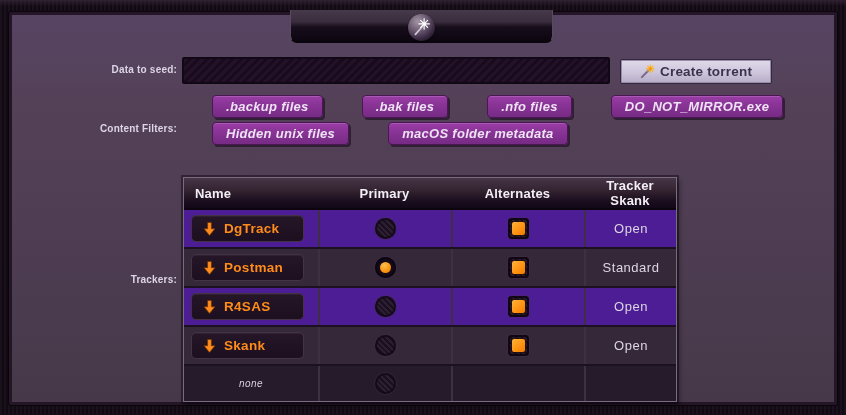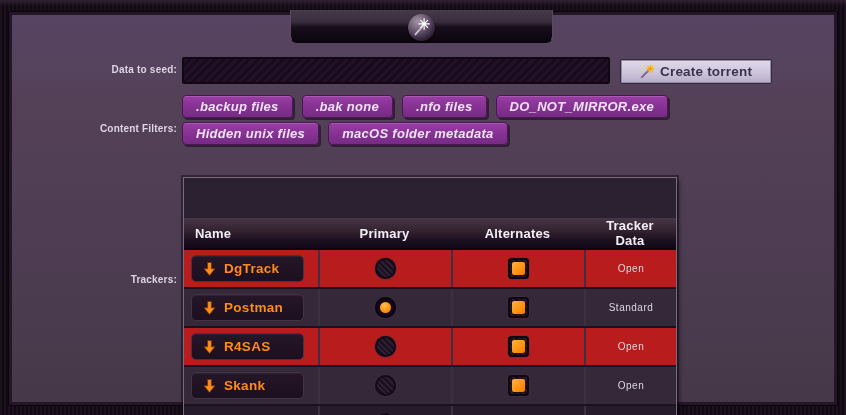--- a/index.html
+++ b/index.html
@@ -53,55 +53,55 @@
   }
   
   .chips{position:absolute;left:182px;top:95px;}
   .chip-row{display:flex;gap:9px;margin-bottom:4px;}
   .chip{
     display:inline-block;padding:3px 13px;cursor:pointer;
     background:linear-gradient(180deg,#9a3da6 0%,#883395 45%,#762b84 100%);
     border:1px solid #4c1656;border-radius:4px;
     box-shadow:2px 2px 0 rgba(18,6,22,.55), inset 0 1px 0 rgba(255,255,255,.15);
     color:#eeе2f4;color:#eee2f4;font-size:13px;font-weight:bold;font-style:italic;
-    font-family:"Liberation Sans",sans-serif;letter-spacing:.3px;
+    font-family:"Liberation Sans",sans-serif;letter-spacing:.3px;margin-left:30px;
   }
   
   .ttable{
     position:absolute;left:183px;top:177px;width:492px;box-sizing:content-box;
     border:1px solid #7a6a82;box-shadow:2px 3px 5px rgba(0,0,0,.45), 0 0 0 2px rgba(15,6,18,.45);
     background:#2c2130;
   }
   .thead{
     display:grid;grid-template-columns:134px 133px 133px 92px;height:30px;align-items:center;
     background:linear-gradient(180deg,#463646 0%,#32212f 45%,#1c0f1f 75%,#120818 100%);
     border-bottom:2px solid #0c0510;
-    color:#f2eef5;font-size:13px;font-weight:bold;letter-spacing:.2px;margin-top:40px;
+    color:#f2eef5;font-size:13px;font-weight:bold;letter-spacing:.2px;
   }
   .thead .hc{padding:0 6px;text-align:center;}
   .thead .hc:first-child{text-align:left;padding-left:11px;}
   .trow{
     display:grid;grid-template-columns:134px 133px 133px 92px;height:37px;align-items:center;
-    background:#b91c1c;border-top:2px solid #1c1120;
+    background:#4c1d95;border-top:2px solid #1c1120;
   }
   .trow:first-of-type{border-top:none;}
   .trow.alt{background:#352839;}
   .trow.none-row{background:#261b2a;height:35px;}
   .cell{height:100%;display:flex;align-items:center;justify-content:center;box-sizing:border-box;}
   .cell + .cell{border-left:2px solid #3e2f44;}
   .name-cell{justify-content:flex-start;padding-left:7px;}
   .tracker-btn{
     display:flex;align-items:center;gap:8px;height:27px;min-width:113px;padding:0 11px;box-sizing:border-box;
     background:linear-gradient(180deg,#251628 0%,#1c0f1f 100%);
     border:1px solid #443245;border-radius:5px;cursor:pointer;
     box-shadow:inset 0 1px 0 rgba(255,255,255,.05);
     color:#ff8c1a;font-size:13.5px;font-weight:bold;font-family:"Liberation Sans",sans-serif;letter-spacing:.3px;
   }
   .none-label{width:100%;text-align:center;color:#d8d0de;font-size:10px;font-style:italic;letter-spacing:.5px;}
-  .type-text{color:#ddd6e2;font-size:10px;letter-spacing:.5px;}
+  .type-text{color:#ddd6e2;font-size:13px;letter-spacing:.5px;}
   
   .radio{
     width:21px;height:21px;border-radius:50%;cursor:pointer;position:relative;
     background:repeating-linear-gradient(45deg,#2d1f32 0 2px,#1b0f1f 2px 4px);
     box-shadow:inset 0 0 0 2px rgba(18,8,22,.8), 0 0 0 1px rgba(70,52,76,.35);
   }
   .radio.checked{background:#150b18;box-shadow:inset 0 0 0 2px #0e0512, 0 0 0 1px rgba(70,52,76,.35);}
   .radio.checked::after{
     content:"";position:absolute;left:5px;top:5px;width:11px;height:11px;border-radius:50%;
     background:radial-gradient(circle at 38% 30%,#ffc050 0%,#ff9612 55%,#e87400 100%);
@@ -150,38 +150,38 @@
     </g>
     <circle cx="11" cy="5" r="1.4" fill="#ff8c1a"></circle>
   </svg>
   <span>Create torrent</span>
 </button>
 
 <div class="flabel" style="top:123px;">Content Filters:</div>
 <div class="chips">
     <div class="chip-row">
       <button class="chip">.backup files</button>
-      <button class="chip">.bak none</button>
+      <button class="chip">.bak files</button>
       <button class="chip">.nfo files</button>
       <button class="chip">DO_NOT_MIRROR.exe</button>
     </div>
     <div class="chip-row">
       <button class="chip">Hidden unix files</button>
       <button class="chip">macOS folder metadata</button>
     </div>
   </div>
 
 <div class="flabel" style="top:274px;">Trackers:</div>
 
 <div class="ttable">
   <div class="thead">
     <div class="hc">Name</div>
     <div class="hc">Primary</div>
     <div class="hc">Alternates</div>
-    <div class="hc">Tracker Data</div>
+    <div class="hc">Tracker Skank</div>
   </div>
   <div id="tbody">
       <div class="trow">
         <div class="cell name-cell">
           <button class="tracker-btn">
             <svg width="13" height="14" viewBox="0 0 13 14">
               <path d="M4.6 0.5 h3.8 v6.3 h3.6 L6.5 13.4 L1 6.8 h3.6 z" fill="#ff8c1a" stroke="#6b3300" stroke-width="0.7"></path>
             </svg>
             <span>DgTrack</span>
           </button>

